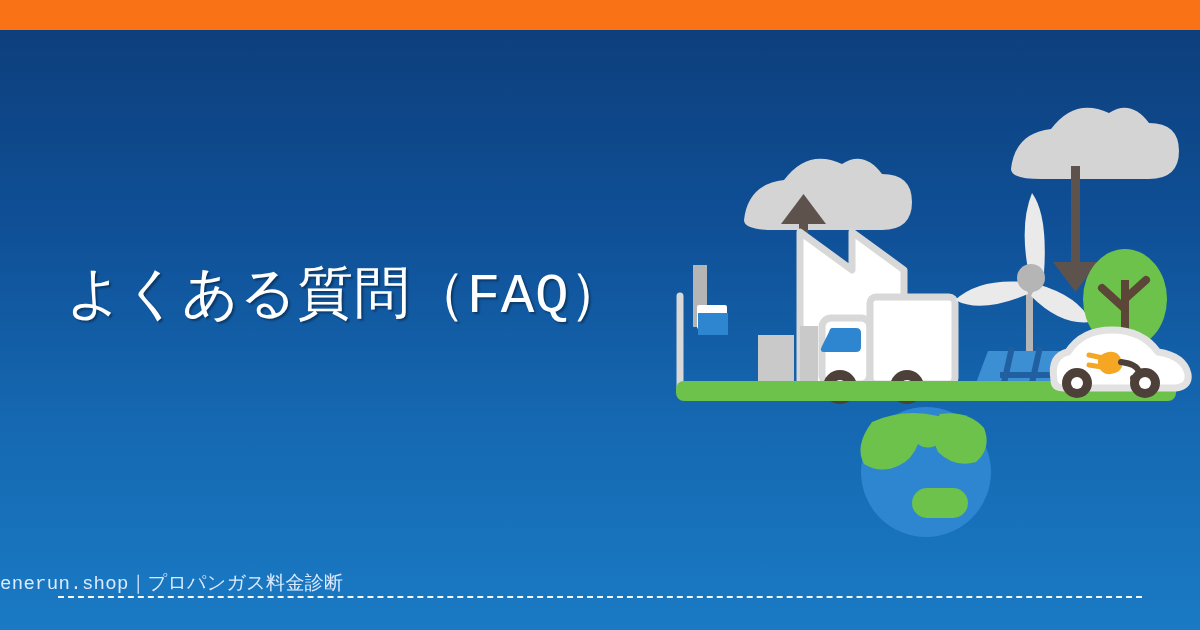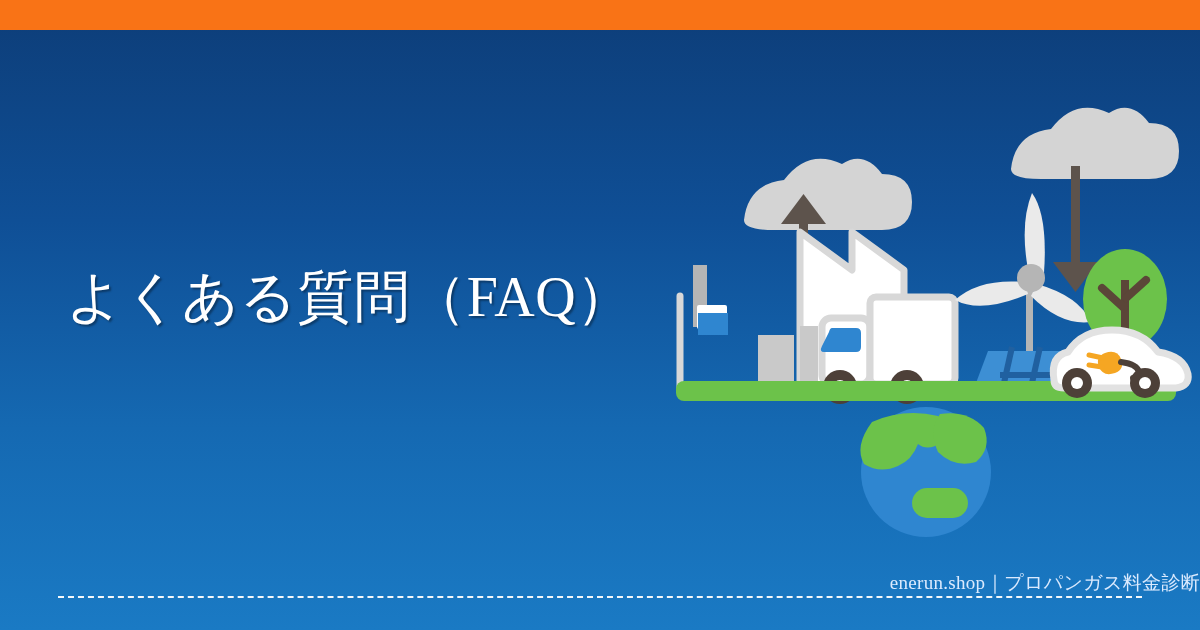--- a/index.html
+++ b/index.html
@@ -5,21 +5,21 @@
   html, body {
     margin: 0;
     padding: 0;
     background: #ffffff;
   }
   .slide {
     position: relative;
     width: 1200px;
     height: 630px;
     overflow: hidden;
-    font-family: Liberation Serif, serif;
+    font-family: Liberation Mono, monospace;
     background: linear-gradient(180deg, #0d3d78 0%, #0f4f96 35%, #1569b2 68%, #1a7ac4 100%);
   }
   .top-bar {
     position: absolute;
     top: 0; left: 0;
     width: 1200px;
     height: 30px;
     background: #f97316;
   }
   .title {
@@ -40,21 +40,21 @@
     width: 1084px;
     height: 0;
     border-top: 2px dashed #ffffff;
     opacity: 0.95;
   }
   .footer-text {
     position: absolute;
     left: 0;
     top: 570px;
     width: 1200px;
-    text-align: right;
+    text-align: left;
     font-size: 19px;
     color: #dbeafe;
     letter-spacing: 0.3px;
   }
   .illus {
     position: absolute;
     left: 640px;
     top: 70px;
     width: 560px;
     height: 490px;

